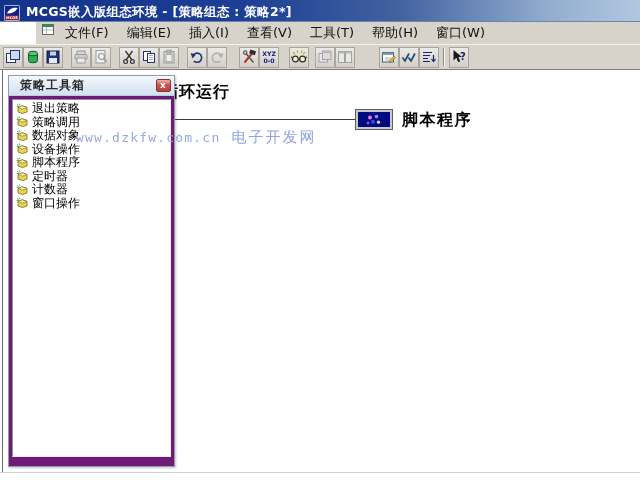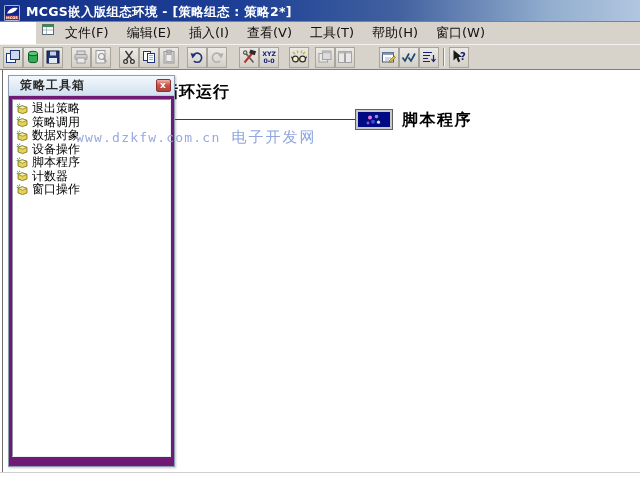--- a/index.html
+++ b/index.html
@@ -293,20 +293,26 @@
         <div class="tb-item">
           <svg width="13" height="12">
               <use href="#tbx-item-icon"></use>
             </svg>
           <span class="lbl">脚本程序</span>
         </div>
         <div class="tb-item">
           <svg width="13" height="12">
               <use href="#tbx-item-icon"></use>
             </svg>
+          <span class="lbl">定时器</span>
+        </div>
+        <div class="tb-item">
+          <svg width="13" height="12">
+              <use href="#tbx-item-icon"></use>
+            </svg>
           <span class="lbl">计数器</span>
         </div>
         <div class="tb-item">
           <svg width="13" height="12">
               <use href="#tbx-item-icon"></use>
             </svg>
           <span class="lbl">窗口操作</span>
         </div>
       </div>
     </div>

